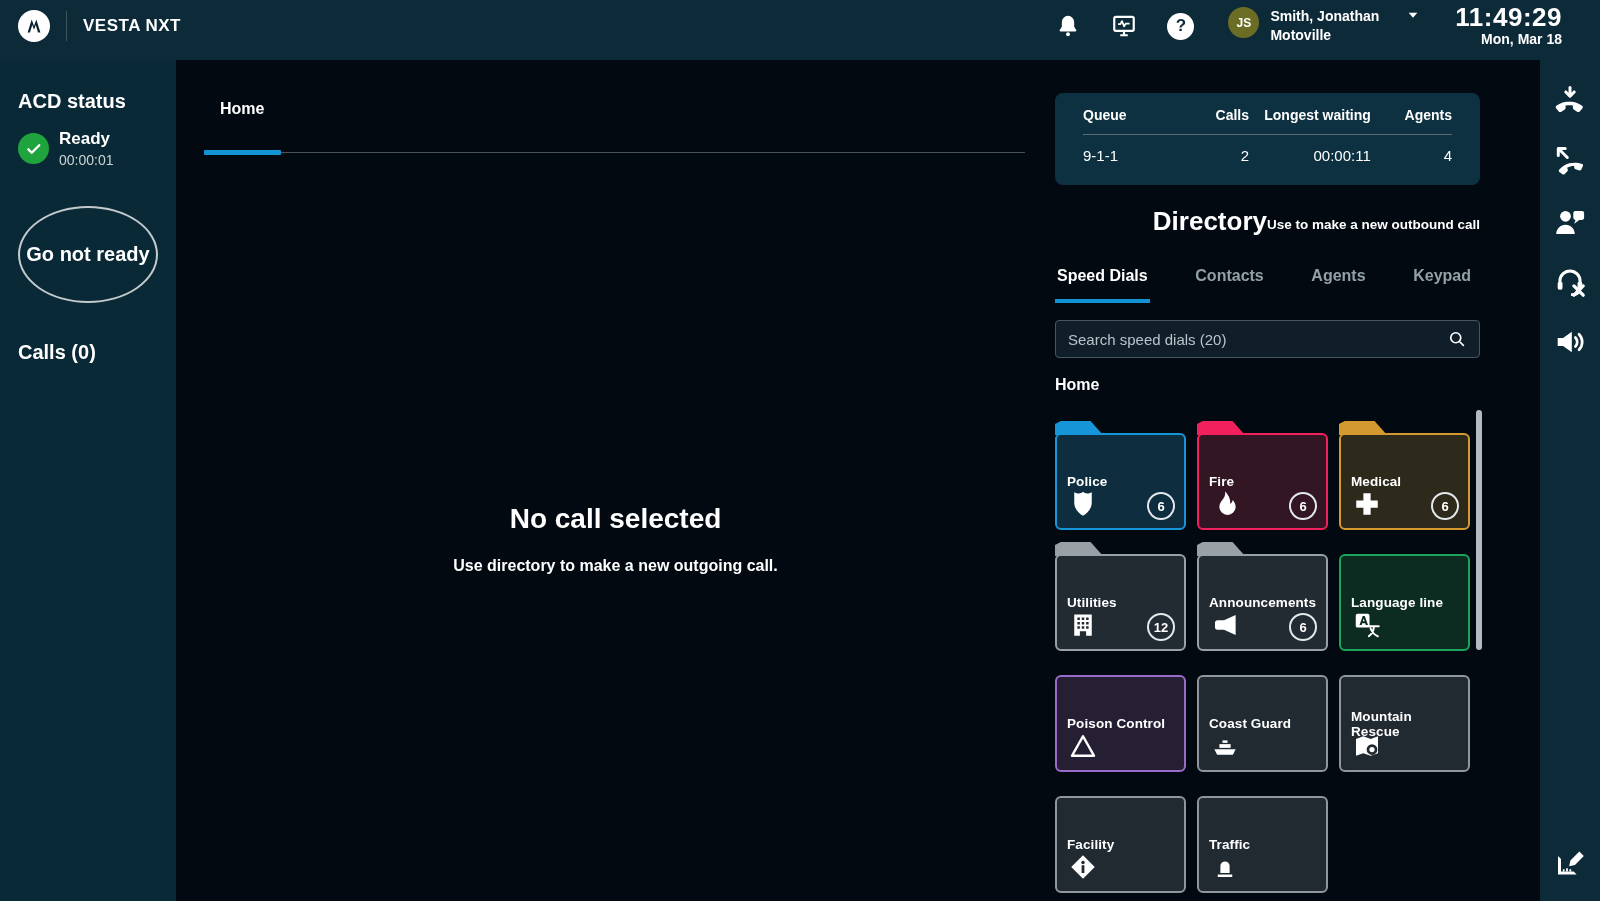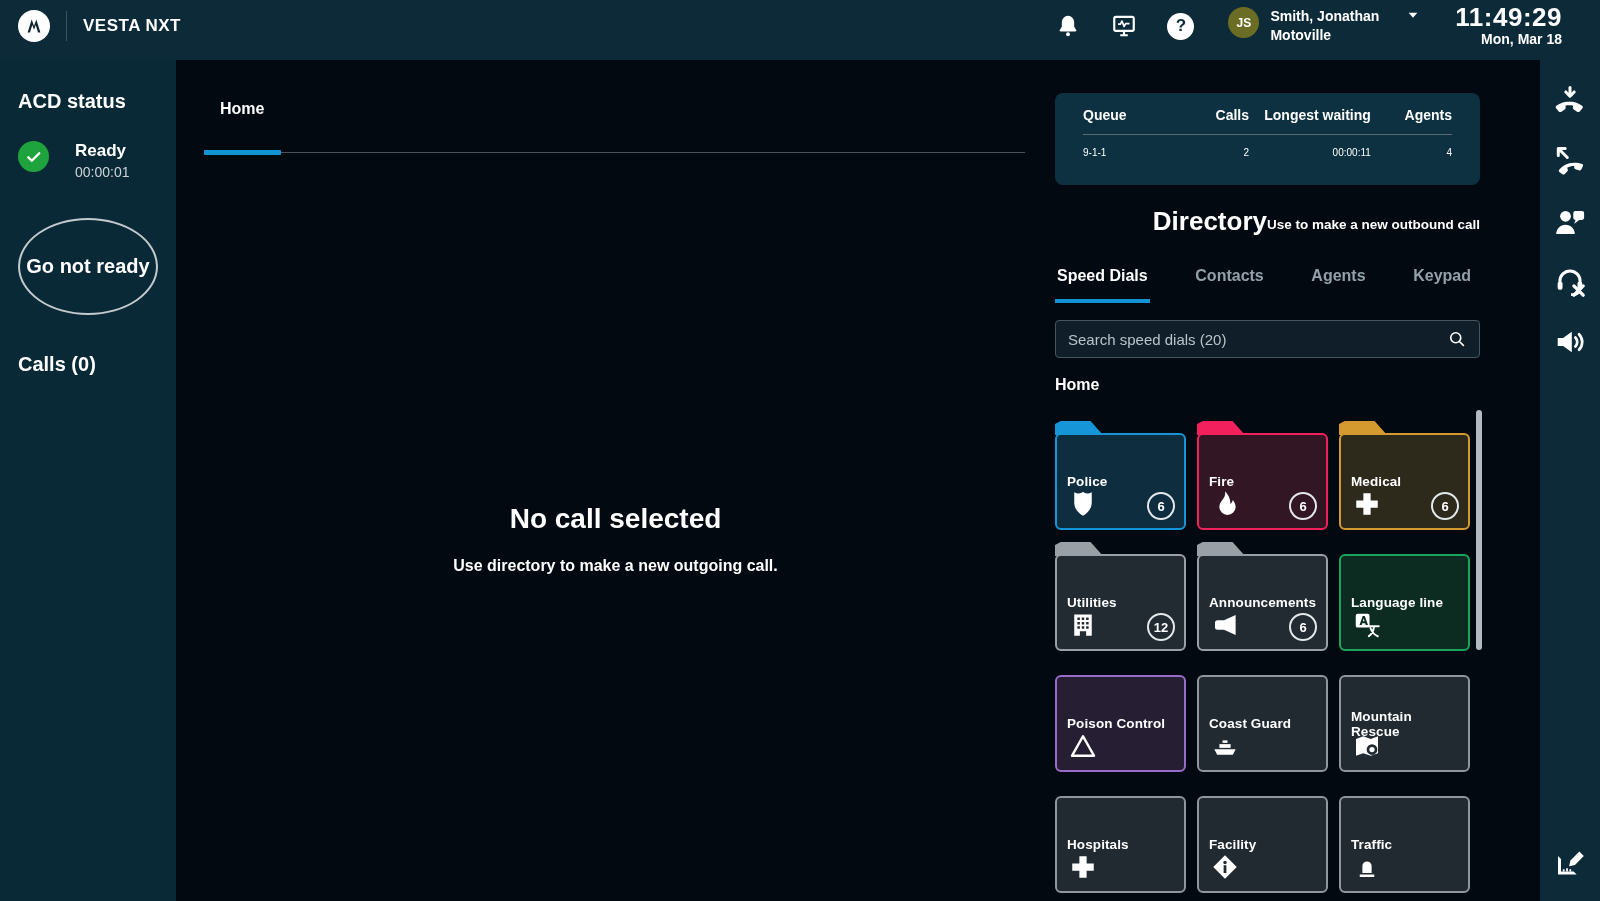--- a/index.html
+++ b/index.html
@@ -25,21 +25,21 @@
   .user-names { text-align:left; margin-left:11px; line-height:19px; font-size:14px; font-weight:bold; }
   .chevron { margin-left:26px; }
   .chevron svg { width:16px; height:16px; fill:#fff; }
   .clock { margin-left:34px; text-align:right; }
   .clock-time { font-size:26px; font-weight:bold; letter-spacing:.5px; font-variant-numeric:tabular-nums; line-height:24px; }
   .clock-date { font-size:14px; font-weight:bold; margin-top:2px; }
 
   
   .sidebar { position:absolute; left:0; top:60px; width:176px; height:841px; background:#0a2936; padding:30px 18px 0 18px; }
   .acd-title { font-size:20px; font-weight:bold; }
-  .status-row { display:flex; align-items:flex-start; margin-top:28px;gap:16px; }
+  .status-row { display:flex; align-items:center; margin-top:16px; }
   .status-check { width:31px; height:31px; border-radius:50%; background:#1fa33c; display:flex; align-items:center; justify-content:center; flex:0 0 auto; }
   .status-check svg { width:18px; height:18px; }
   .status-texts { margin-left:10px; }
   .status-label { font-size:17px; font-weight:bold; line-height:20px; }
   .status-timer { font-size:14px; color:#ccd4d9; margin-top:3px; font-variant-numeric:tabular-nums; }
   .gnr-btn { display:block; margin:38px auto 0 auto; width:140px; height:97px; background:none; border:2px solid #c3cacd;
              border-radius:50%; color:#fff; font-family:inherit; font-size:20px; font-weight:bold; line-height:25px; cursor:pointer; }
   .calls-title { font-size:20px; font-weight:bold; margin-top:38px; }
 
   
@@ -56,21 +56,21 @@
   .right-panel { position:absolute; left:1055px; top:60px; width:427px; height:841px; }
   .queue-card { position:absolute; left:0; top:33px; width:425px; height:92px; background:#0d3141; border-radius:8px; padding:14px 28px 0 28px; }
   .q-row { display:flex; }
   .q-cell { font-size:14px; }
   .q-c0 { width:31%; text-align:left; }
   .q-c1 { width:14%; text-align:right; }
   .q-c2 { width:33%; text-align:right; }
   .q-c3 { width:22%; text-align:right; }
   .q-head .q-cell { font-weight:bold; }
   .q-sep { height:1px; background:#5b6b74; margin:11px 0 12px 0; }
-  .q-vals .q-cell { font-size:10px; font-variant-numeric:tabular-nums; }
+  .q-vals .q-cell { font-size:15px; font-variant-numeric:tabular-nums; }
 
   .dir-header { position:absolute; left:0; top:146px; width:425px; display:flex; align-items:flex-end; justify-content:flex-end; }
   .dir-title { font-size:26px; font-weight:bold; }
   .dir-hint { font-size:13.5px; font-weight:bold; padding-bottom:5px; }
 
   .dir-tabs { position:absolute; left:0; top:207px; width:418px; display:flex; justify-content:space-between; }
   .dir-tab { background:none; border:none; color:#93a0a8; font-family:inherit; font-size:16px; font-weight:bold;
              padding:0 2px 14px 2px; cursor:pointer; border-bottom:4px solid transparent; }
   .dir-tab.active { color:#fff; border-bottom-color:#1193d4; }
 
@@ -385,28 +385,20 @@
         <button class="tile dial no-count" style="--accent: #8f979c; --fill: #212a31;">
     
     <span class="tile-label">Mountain Rescue</span>
     <svg class="tile-icon">
             <use href="#i-map-location"></use>
           </svg>
     
   </button>
         <button class="tile dial no-count" style="--accent: #8f979c; --fill: #212a31;">
     
-    <span class="tile-label">Hospitals</span>
-    <svg class="tile-icon">
-            <use href="#i-medical-cross"></use>
-          </svg>
-    
-  </button>
-        <button class="tile dial no-count" style="--accent: #8f979c; --fill: #212a31;">
-    
     <span class="tile-label">Facility</span>
     <svg class="tile-icon">
             <use href="#i-info-diamond"></use>
           </svg>
     
   </button>
         <button class="tile dial no-count" style="--accent: #8f979c; --fill: #212a31;">
     
     <span class="tile-label">Traffic</span>
     <svg class="tile-icon">

